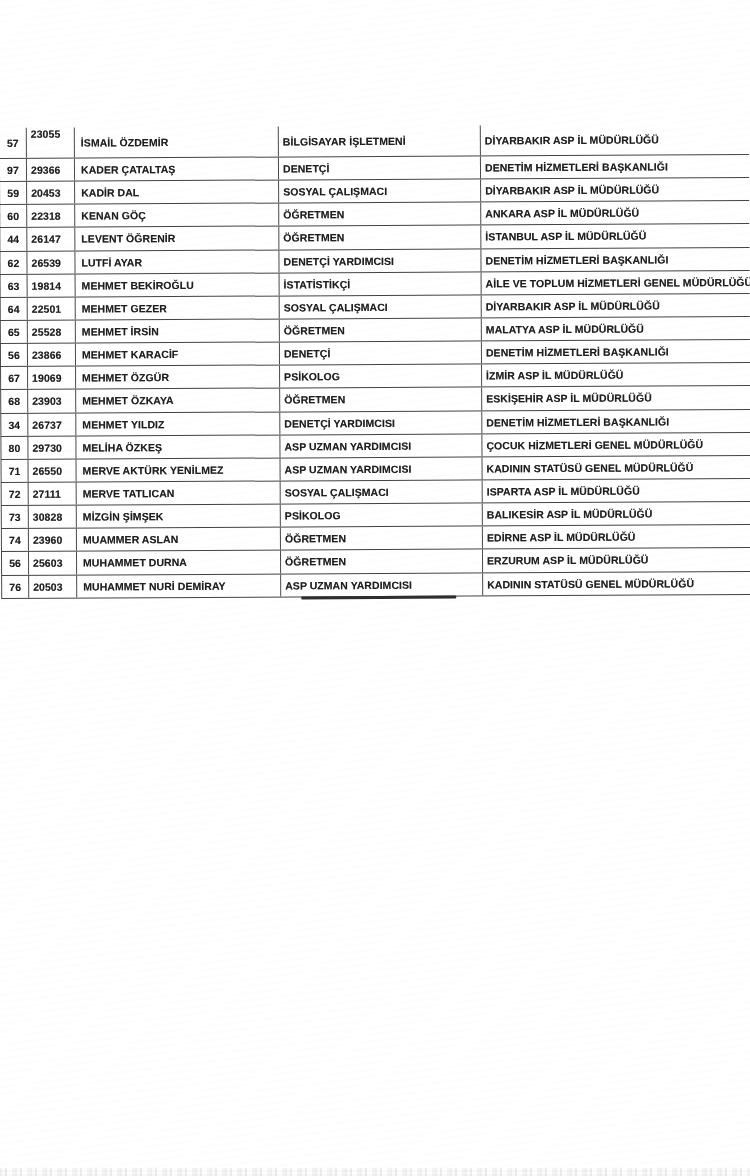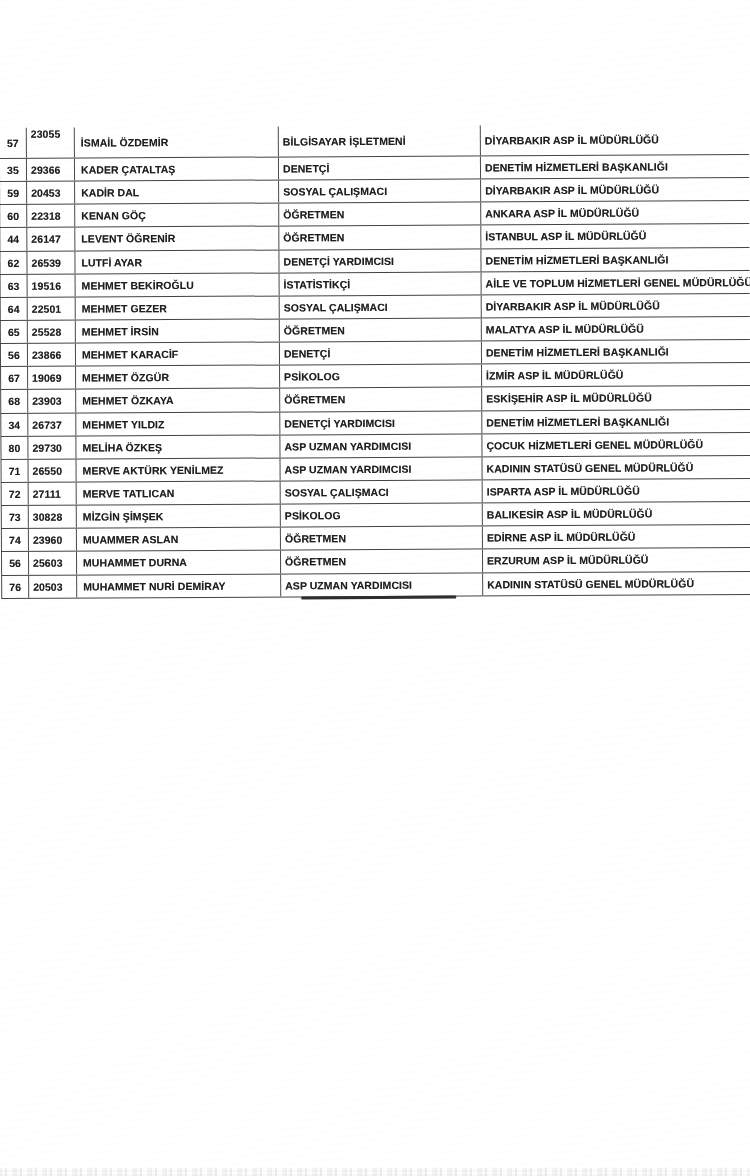--- a/index.html
+++ b/index.html
@@ -98,21 +98,21 @@
 <div class="page">
   <div class="table" id="personnel-table">
     <div class="row first">
         <div class="cell c-num">57</div>
         <div class="cell c-id">23055</div>
         <div class="cell c-name">İSMAİL ÖZDEMİR</div>
         <div class="cell c-title">BİLGİSAYAR İŞLETMENİ</div>
         <div class="cell c-dept">DİYARBAKIR ASP İL MÜDÜRLÜĞÜ</div>
       </div>
       <div class="row">
-        <div class="cell c-num">35</div>
+        <div class="cell c-num">97</div>
         <div class="cell c-id">29366</div>
         <div class="cell c-name">KADER ÇATALTAŞ</div>
         <div class="cell c-title">DENETÇİ</div>
         <div class="cell c-dept">DENETİM HİZMETLERİ BAŞKANLIĞI</div>
       </div>
       <div class="row">
         <div class="cell c-num">59</div>
         <div class="cell c-id">20453</div>
         <div class="cell c-name">KADİR DAL</div>
         <div class="cell c-title">SOSYAL ÇALIŞMACI</div>
@@ -134,21 +134,21 @@
       </div>
       <div class="row">
         <div class="cell c-num">62</div>
         <div class="cell c-id">26539</div>
         <div class="cell c-name">LUTFİ AYAR</div>
         <div class="cell c-title">DENETÇİ YARDIMCISI</div>
         <div class="cell c-dept">DENETİM HİZMETLERİ BAŞKANLIĞI</div>
       </div>
       <div class="row">
         <div class="cell c-num">63</div>
-        <div class="cell c-id">19516</div>
+        <div class="cell c-id">19814</div>
         <div class="cell c-name">MEHMET BEKİROĞLU</div>
         <div class="cell c-title">İSTATİSTİKÇİ</div>
         <div class="cell c-dept">AİLE VE TOPLUM HİZMETLERİ GENEL MÜDÜRLÜĞÜ</div>
       </div>
       <div class="row">
         <div class="cell c-num">64</div>
         <div class="cell c-id">22501</div>
         <div class="cell c-name">MEHMET GEZER</div>
         <div class="cell c-title">SOSYAL ÇALIŞMACI</div>
         <div class="cell c-dept">DİYARBAKIR ASP İL MÜDÜRLÜĞÜ</div>

